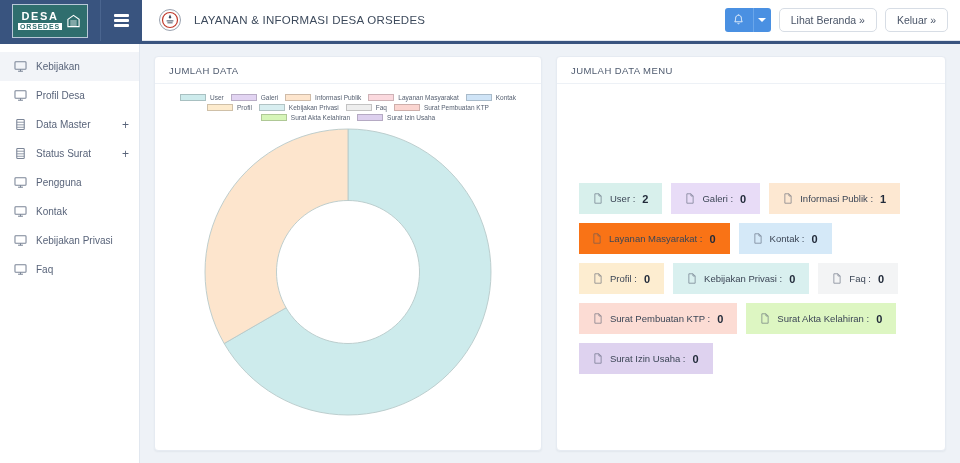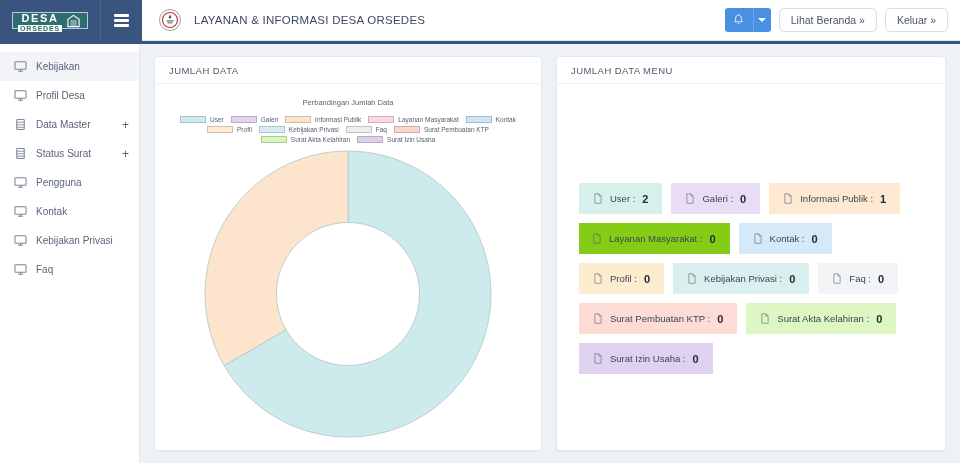--- a/index.html
+++ b/index.html
@@ -11,23 +11,23 @@
   }
   body { position: relative; }
 
   
   .topbar { display: flex; height: 41px; width: 960px; background: #ffffff; }
   .brand-block {
     width: 100px; height: 41px; background: #39547f;
     display: flex; align-items: center; justify-content: center;
   }
   .logo-box {
-    width: 76px; height: 17px; background: #2f6e6e;
+    width: 76px; height: 34px; background: #2f6e6e;
     border: 1px solid #b9c8d8;
-    display: flex; align-items: flex-start; justify-content: center; gap: 3px;
+    display: flex; align-items: center; justify-content: center; gap: 3px;
     padding: 0 3px;
   }
   .logo-text { display: flex; flex-direction: column; align-items: center; line-height: 1; }
   .logo-desa { color: #fff; font-size: 11px; font-weight: bold; letter-spacing: 1.6px; }
   .logo-orsedes {
     color: #2f6e6e; background: #fff; font-size: 7px; font-weight: bold;
     letter-spacing: 0.8px; padding: 0 2px; margin-top: 1px; width: 100%;
     text-align: center;
   }
   .logo-mark { width: 17px; height: 16px; flex: none; }
@@ -246,21 +246,20 @@
   </svg>
         <span class="nav-label">Faq</span>
       </div>
     </nav>
 
   <div class="content">
 
     <section class="panel panel-left">
       <div class="panel-head">JUMLAH DATA</div>
       <div class="panel-body">
-        <div class="chart-title">Perbandingan Jumlah Data</div>
         <div class="legend" id="legend">
             <div class="legend-item">
               <span class="swatch" style="background:#cdebec"></span>
               <span class="legend-label">User</span>
             </div>
             <div class="legend-item">
               <span class="swatch" style="background:#e2d4f2"></span>
               <span class="legend-label">Galeri</span>
             </div>
             <div class="legend-item">
@@ -332,21 +331,21 @@
               <span class="num">0</span>
             </div>
             <div class="dcard" style="background: rgb(253, 232, 210);">
               <svg class="doc-icon" viewBox="0 0 12 14">
     <path d="M2 1 h5.2 L10 3.8 V13 H2 Z" fill="none" stroke="#4a5568" stroke-width="1.1" stroke-linejoin="round"></path>
     <path d="M7.2 1 V3.8 H10" fill="none" stroke="#4a5568" stroke-width="1.1" stroke-linejoin="round"></path>
   </svg>
               <span>Informasi Publik :</span>
               <span class="num">1</span>
             </div>
-            <div class="dcard" style="background: #84cc16; padding-left: 13px;">
+            <div class="dcard" style="background: #f97316; padding-left: 13px;">
               <svg class="doc-icon" viewBox="0 0 12 14">
     <path d="M2 1 h5.2 L10 3.8 V13 H2 Z" fill="none" stroke="#4a5568" stroke-width="1.1" stroke-linejoin="round"></path>
     <path d="M7.2 1 V3.8 H10" fill="none" stroke="#4a5568" stroke-width="1.1" stroke-linejoin="round"></path>
   </svg>
               <span>Layanan Masyarakat :</span>
               <span class="num">0</span>
             </div>
             <div class="dcard" style="background: rgb(213, 233, 248);">
               <svg class="doc-icon" viewBox="0 0 12 14">
     <path d="M2 1 h5.2 L10 3.8 V13 H2 Z" fill="none" stroke="#4a5568" stroke-width="1.1" stroke-linejoin="round"></path>

